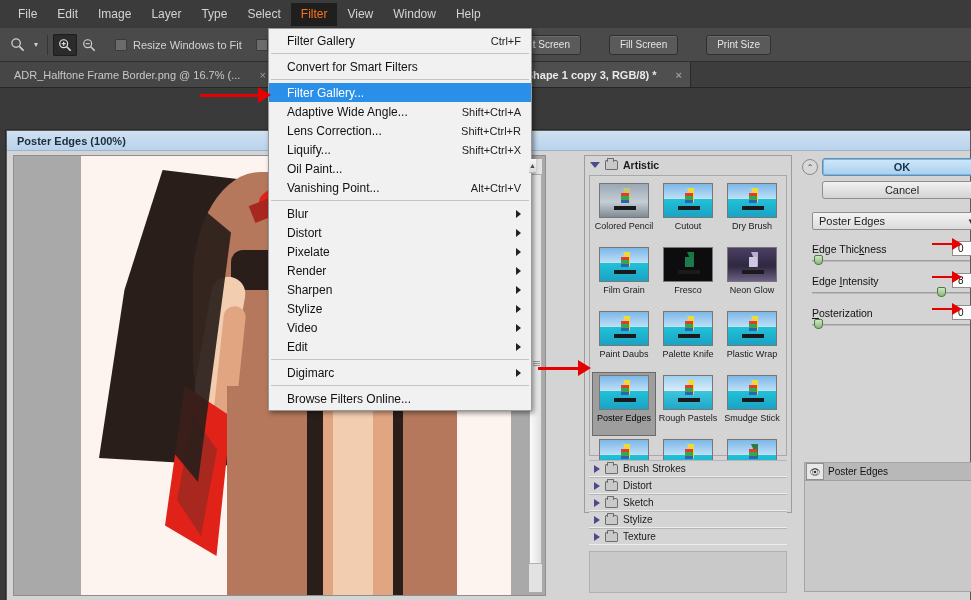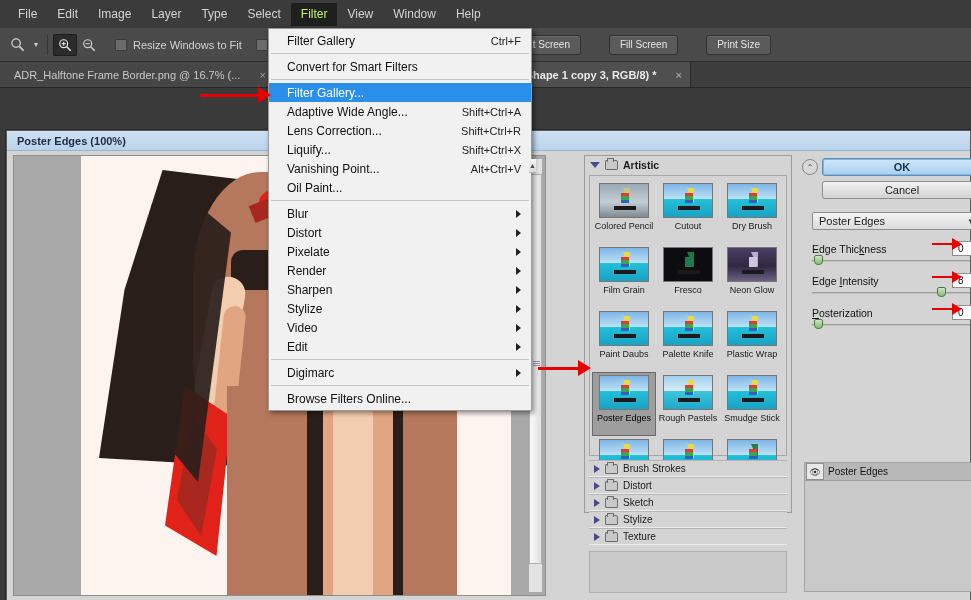--- a/index.html
+++ b/index.html
@@ -19,21 +19,21 @@
     position: absolute; left:0; top:0; width:971px; height:28px;
     background:#3b3b3b;
     display:flex; align-items:center;
     padding-left: 8px;
   }
   .menubar .mi {
     padding: 5px 10px 6px 10px;
     font-size: 12px; color:#d4d4d4; line-height:1;
     cursor: default; white-space:nowrap;
   }
-  .menubar .mi.active { background:#1f1f1f; color:#bef264; }
+  .menubar .mi.active { background:#1f1f1f; color:#f97316; }
 
   
   .optionsbar {
     position:absolute; left:0; top:28px; width:971px; height:34px;
     background:#4a4a4a;
     border-bottom: 1px solid #2e2e2e;
     display:flex; align-items:center; padding-left:4px;
   }
   .ob-tool {
     width:26px; height:26px; display:flex; align-items:center; justify-content:center;
@@ -647,25 +647,25 @@
     </div>
     <div class="dd-item">
       <span>Lens Correction...</span>
       <span class="sc">Shift+Ctrl+R</span>
     </div>
     <div class="dd-item">
       <span>Liquify...</span>
       <span class="sc">Shift+Ctrl+X</span>
     </div>
     <div class="dd-item">
+      <span>Oil Paint...</span>
+    </div>
+    <div class="dd-item">
       <span>Vanishing Point...</span>
       <span class="sc">Alt+Ctrl+V</span>
-    </div>
-    <div class="dd-item">
-      <span>Oil Paint...</span>
     </div>
     <div class="dd-sep"></div>
 
     <div class="dd-item">
       <span>Blur</span>
       <span class="sub"></span>
     </div>
     <div class="dd-item">
       <span>Distort</span>
       <span class="sub"></span>

